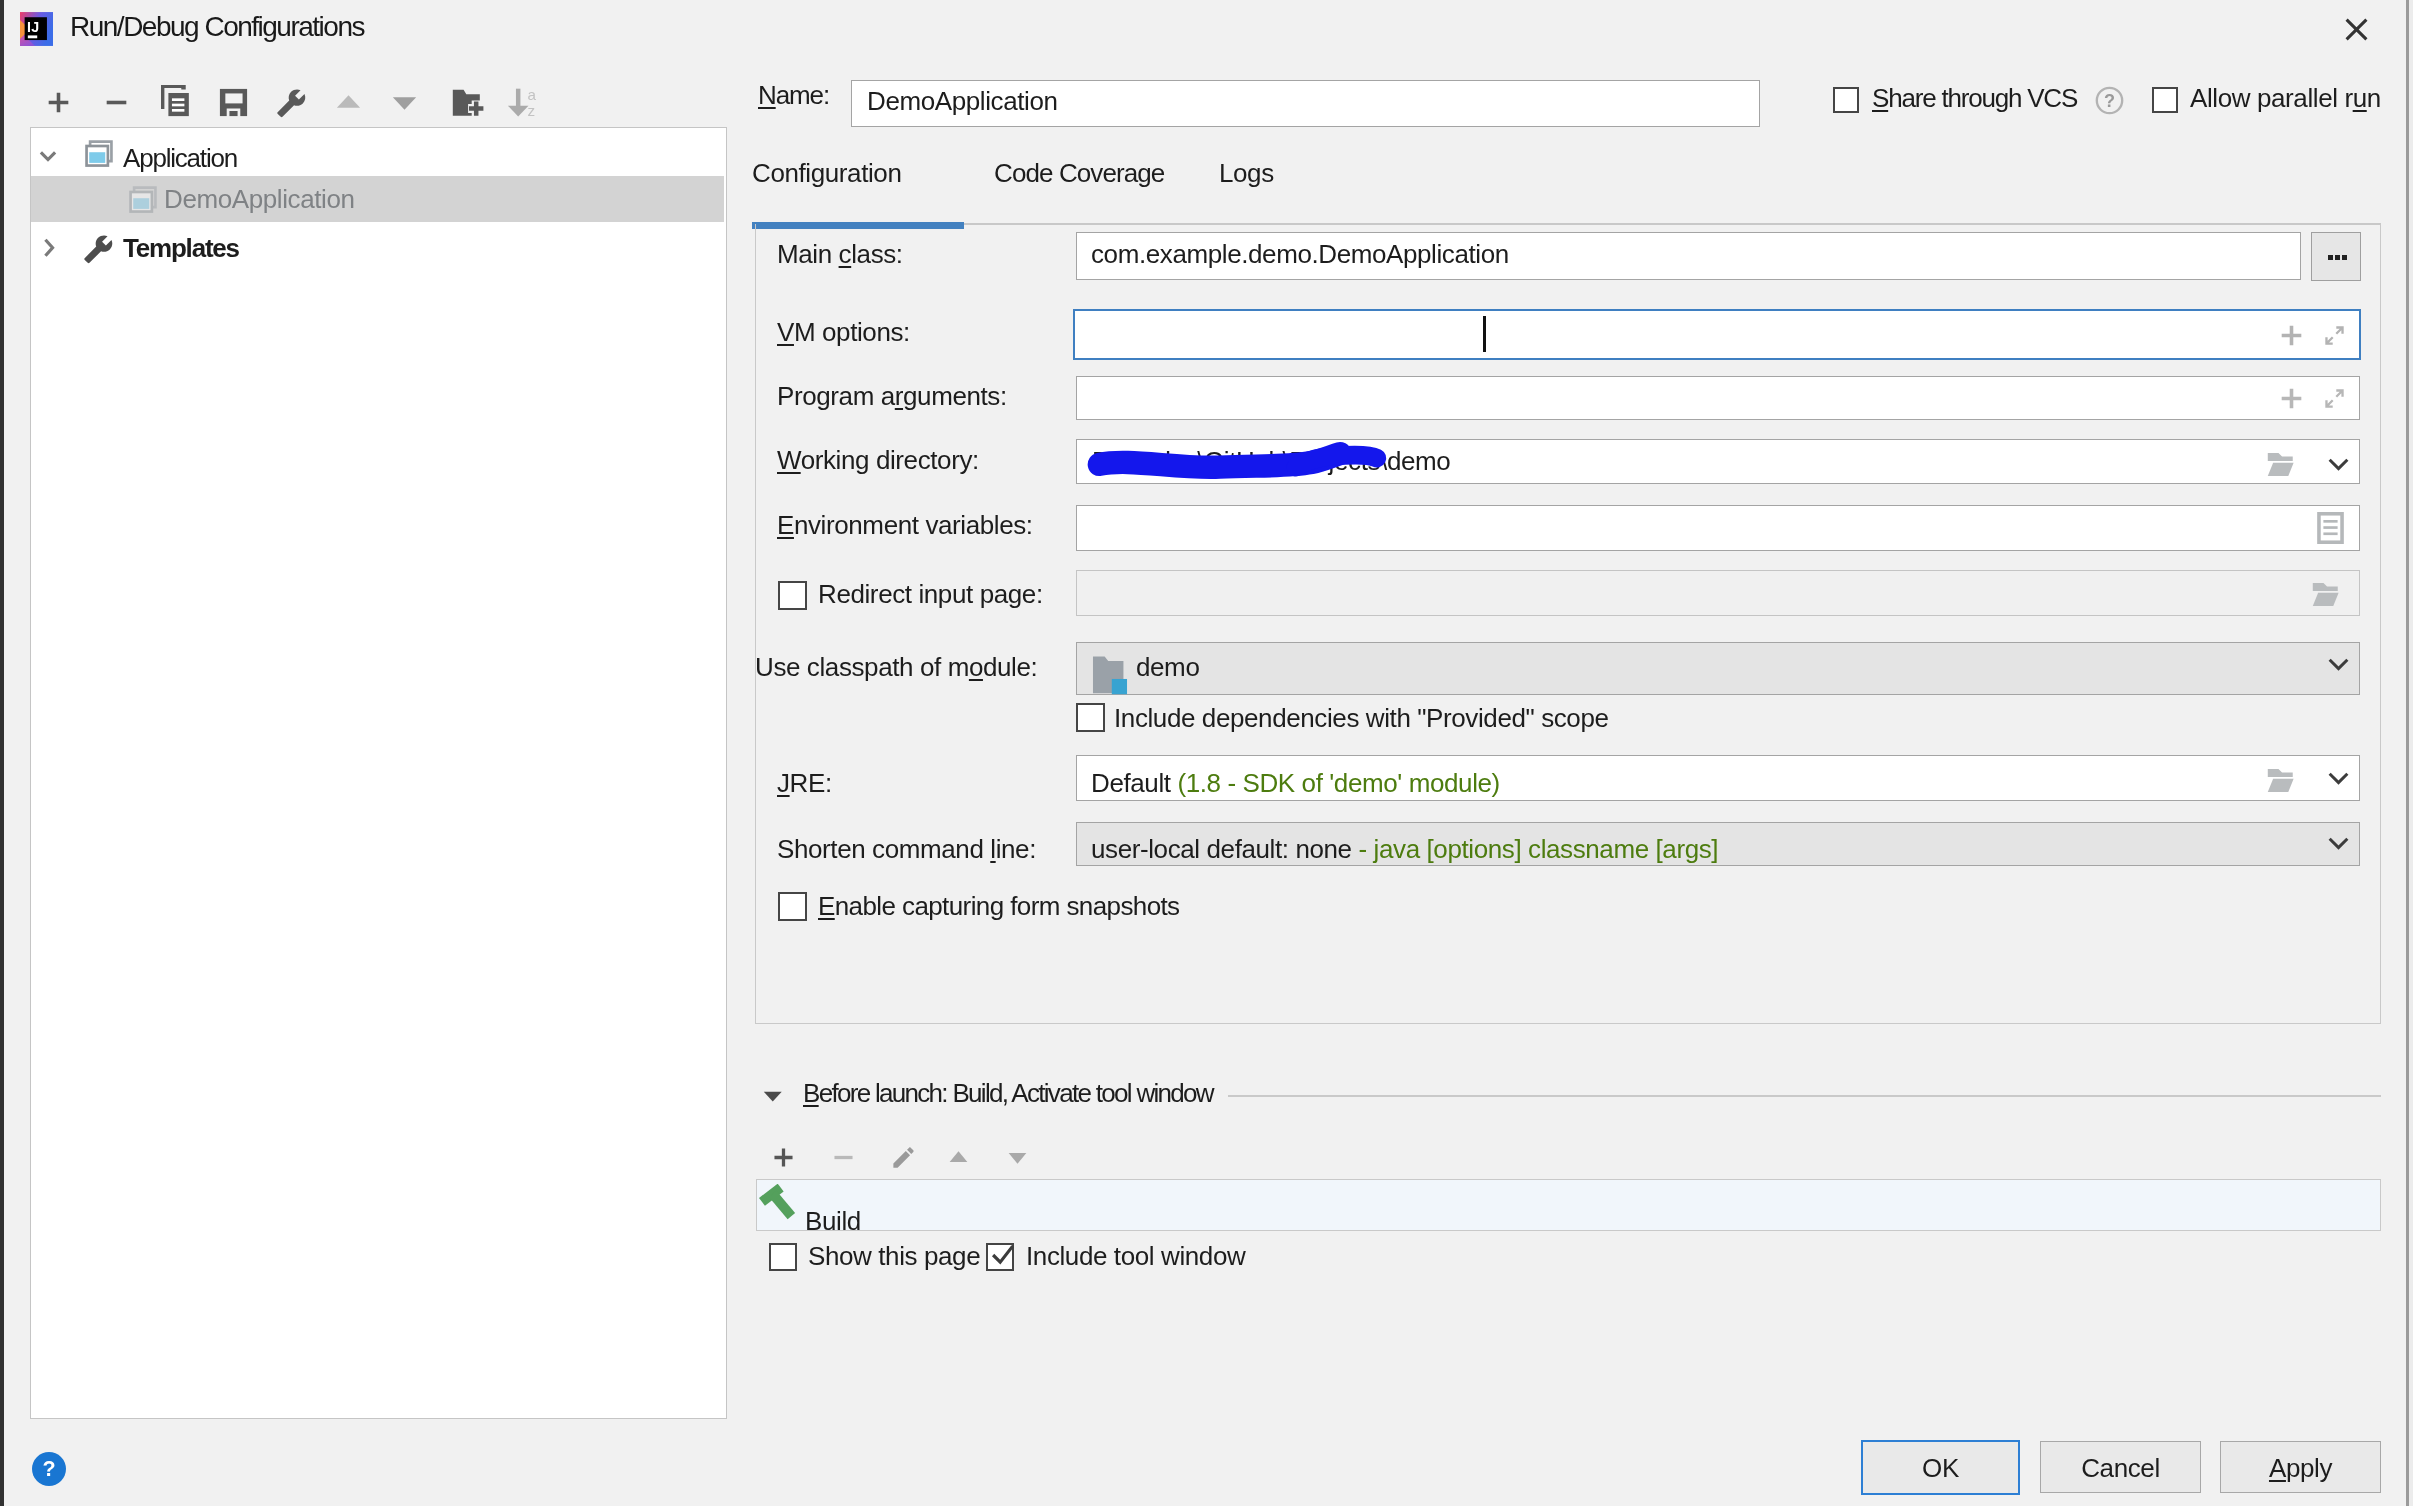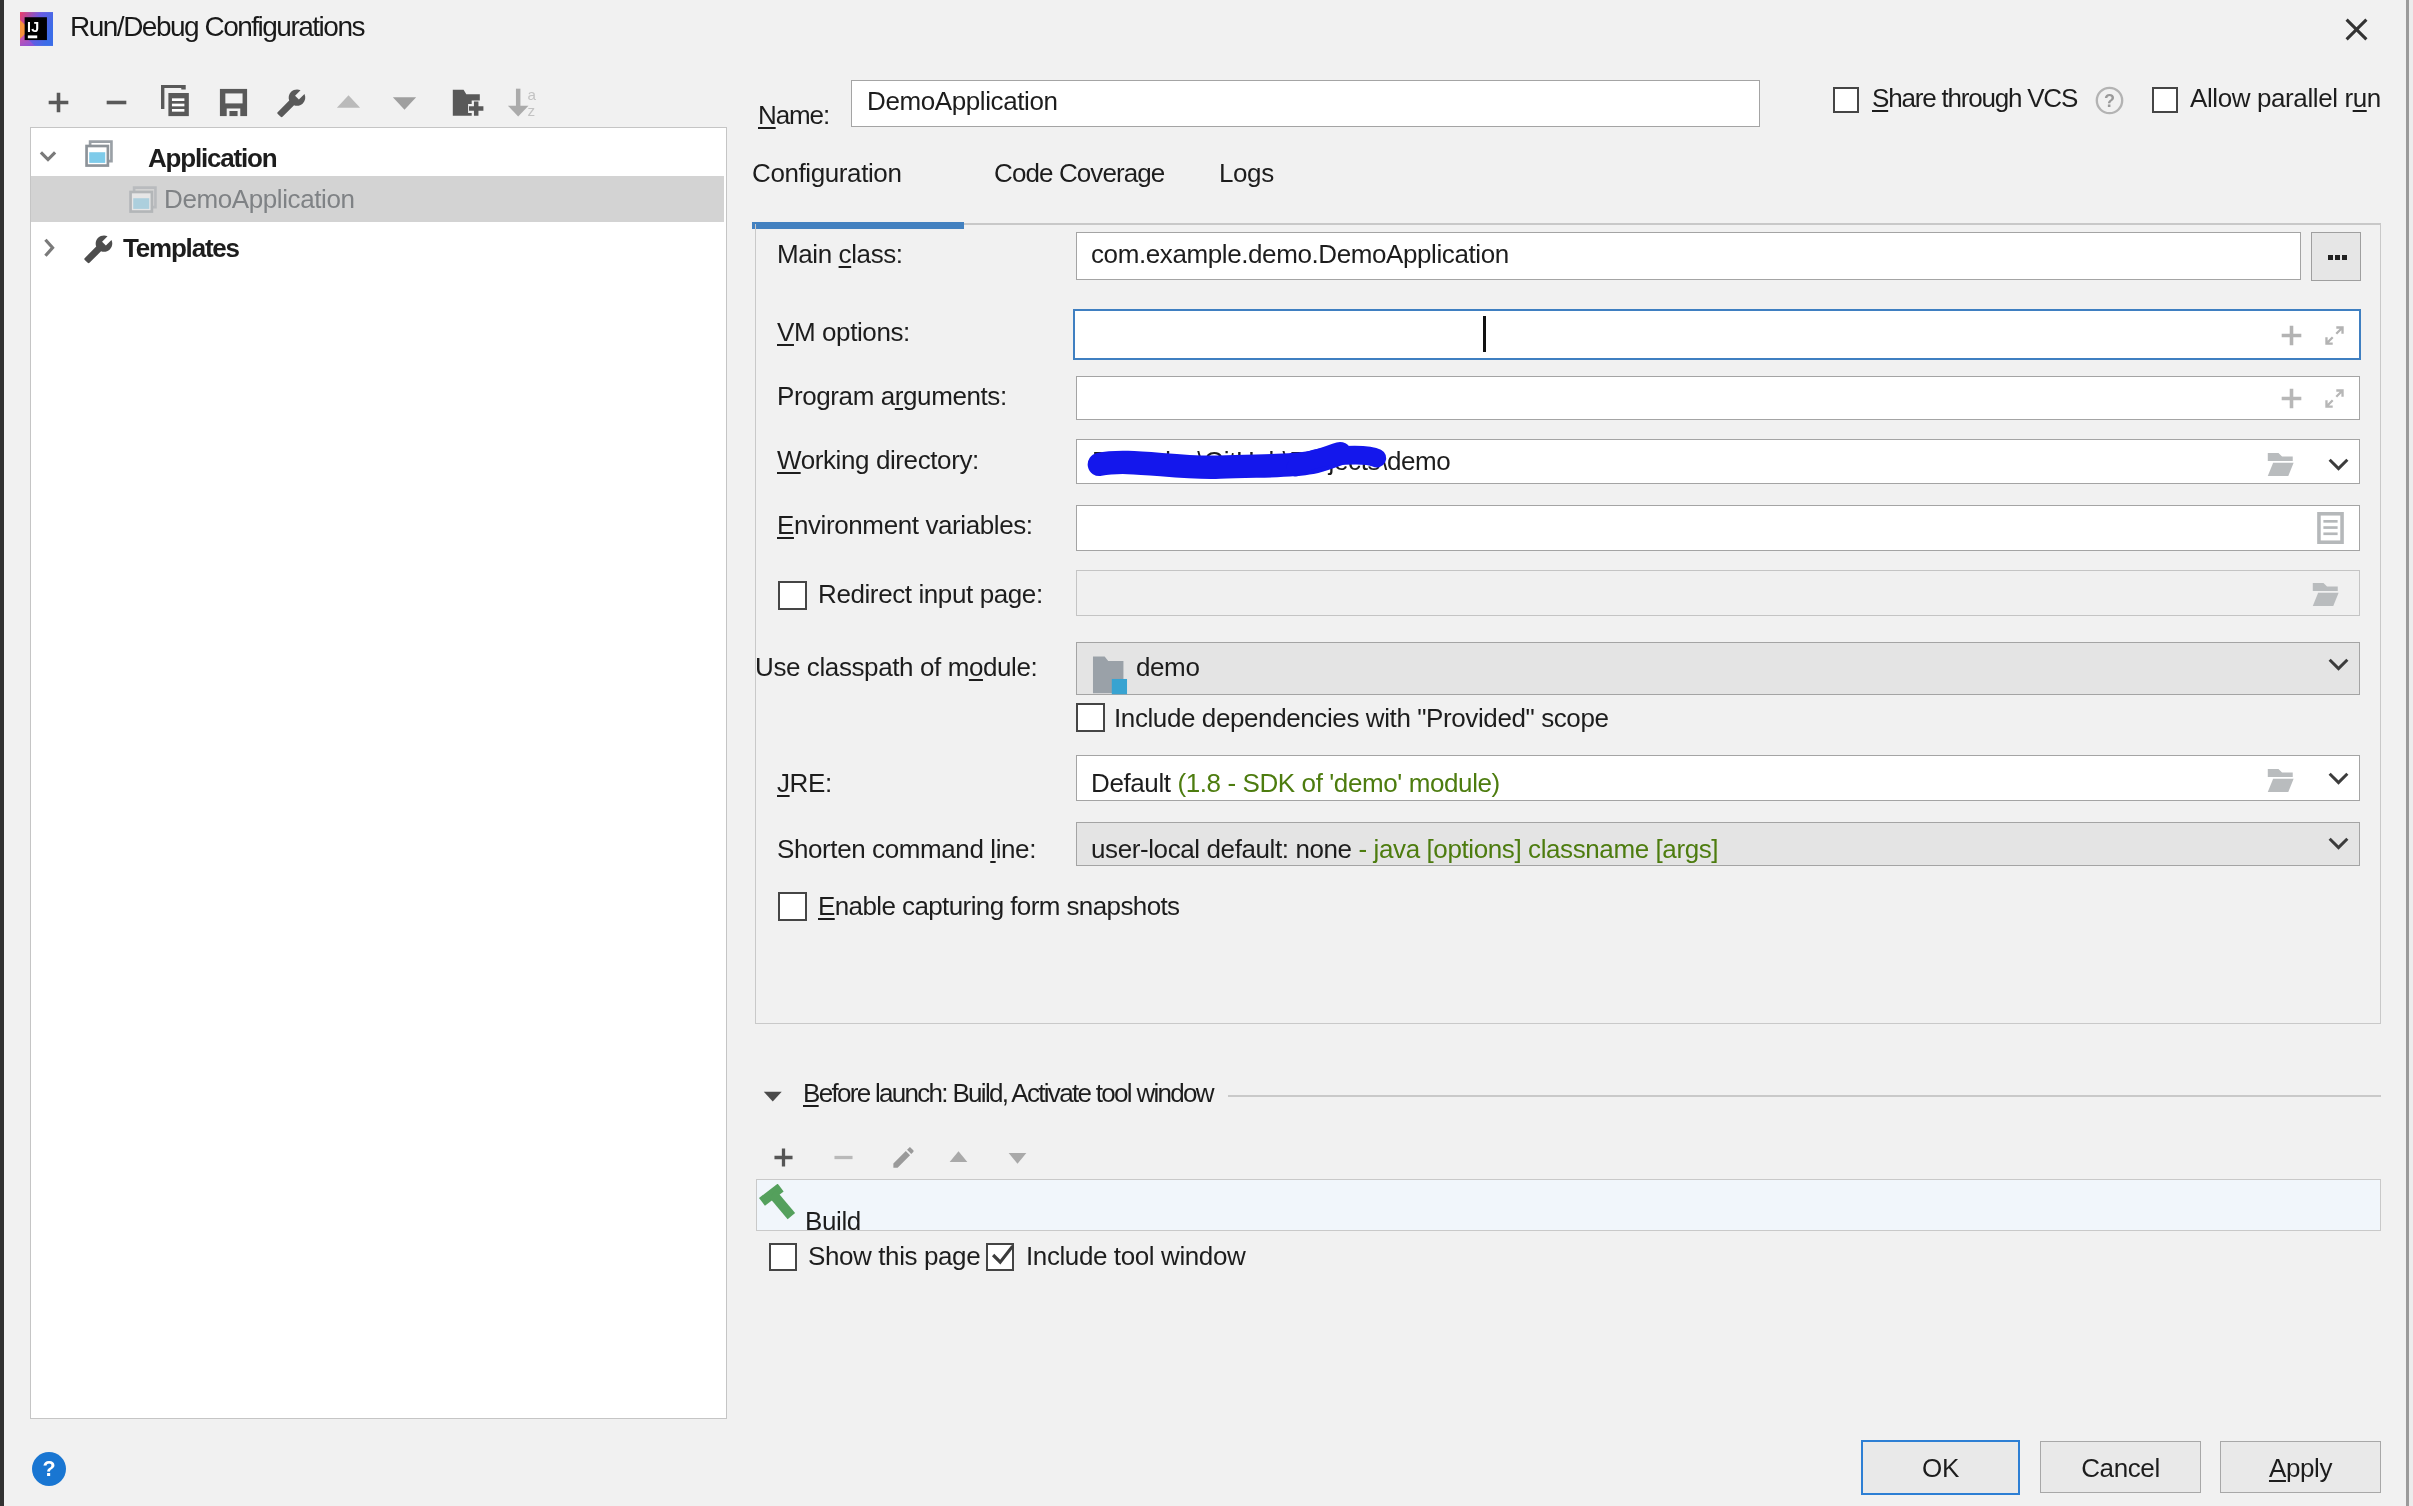--- a/index.html
+++ b/index.html
@@ -90,36 +90,36 @@
   <div class="abs" style="left:31px;top:176px;width:693px;height:46px;background:#d3d3d3;"></div>
   <svg style="left:38px;top:148px;" width="20" height="16" viewBox="0 0 22 18">
       <path d="M3 5l8 8 8-8" fill="none" stroke="#7a7a7a" stroke-width="3.6"></path>
     </svg>
 
   <svg style="left:83px;top:138px;" width="32" height="32" viewBox="0 0 36 36">
     <path d="M8 8 V4 h24 v22 h-4" fill="none" stroke="#9aa0a6" stroke-width="3"></path>
     <rect x="4" y="9" width="24" height="22" fill="#fff" stroke="#8d9399" stroke-width="3"></rect>
     <rect x="7" y="16" width="18" height="12" fill="#7ecbea"></rect>
   </svg>
-  <div class="lbl" style="left:123px;top:143px;font-weight:bold;letter-spacing:-1.2px;margin-left:25px;">Application</div>
+  <div class="lbl" style="left:123px;top:143px;font-weight:normal;letter-spacing:-1.2px;">Application</div>
   <svg style="left:127px;top:184px;opacity:0.45;" width="32" height="32" viewBox="0 0 36 36">
     <path d="M8 8 V4 h24 v22 h-4" fill="none" stroke="#9aa0a6" stroke-width="3"></path>
     <rect x="4" y="9" width="24" height="22" fill="#fff" stroke="#8d9399" stroke-width="3"></rect>
     <rect x="7" y="16" width="18" height="12" fill="#7ecbea"></rect>
   </svg>
   <div class="lbl" style="left:164px;top:184px;color:#7f8285;">DemoApplication</div>
   <svg style="left:41px;top:237px;" width="16" height="21.5" viewBox="0 0 18 24">
       <path d="M5 3l8 9-8 9" fill="none" stroke="#7a7a7a" stroke-width="3.6"></path>
     </svg>
   <svg style="left:83px;top:234px;" width="30.5" height="30.5" viewBox="0 0 24 24">
     <path d="M22.7 19l-9.1-9.1c.9-2.3.4-5-1.5-6.9-2-2-5-2.4-7.4-1.3L9 6 6 9 1.6 4.7C.4 7.1.9 10.1 2.9 12.1c1.9 1.9 4.6 2.4 6.9 1.5l9.1 9.1c.4.4 1 .4 1.4 0l2.3-2.3c.5-.4.5-1.1.1-1.4z" fill="#4d4d4d" transform="scale(-1,1) translate(-24,0)"></path>
   </svg>
   <div class="lbl" style="left:123px;top:233px;font-weight:bold;letter-spacing:-1.2px;">Templates</div>
 
-  <div class="lbl" style="left:758px;top:100px;letter-spacing:-1.1px;text-align:center;"><u>N</u>ame:</div>
+  <div class="lbl" style="left:758px;top:80px;letter-spacing:-1.1px;text-align:center;"><u>N</u>ame:</div>
   <div class="inp" style="left:851px;top:80px;width:909px;height:47px;"></div>
   <div class="lbl" style="left:867px;top:86px;">DemoApplication</div>
   <div class="abs" style="left:1833px;top:87px;width:22.4px;height:22.4px;background:#fff;border:2.7px solid #454545;"></div>
   <div class="lbl" style="left:1872px;top:83px;letter-spacing:-1.2px;"><u>S</u>hare through VCS</div>
   <svg style="left:2095px;top:86px;" width="29" height="29" viewBox="0 0 32 32">
     <circle cx="16" cy="16" r="14" fill="none" stroke="#b3b3b3" stroke-width="2.6"></circle>
     <text x="16" y="23" text-anchor="middle" font-size="20" font-weight="bold" fill="#9a9a9a" font-family="Liberation Sans">?</text>
   </svg>
   <div class="abs" style="left:2152px;top:87px;width:22.4px;height:22.4px;background:#fff;border:2.7px solid #454545;"></div>
   <div class="lbl" style="left:2190px;top:83px;">Allow parallel r<u>u</u>n</div>

